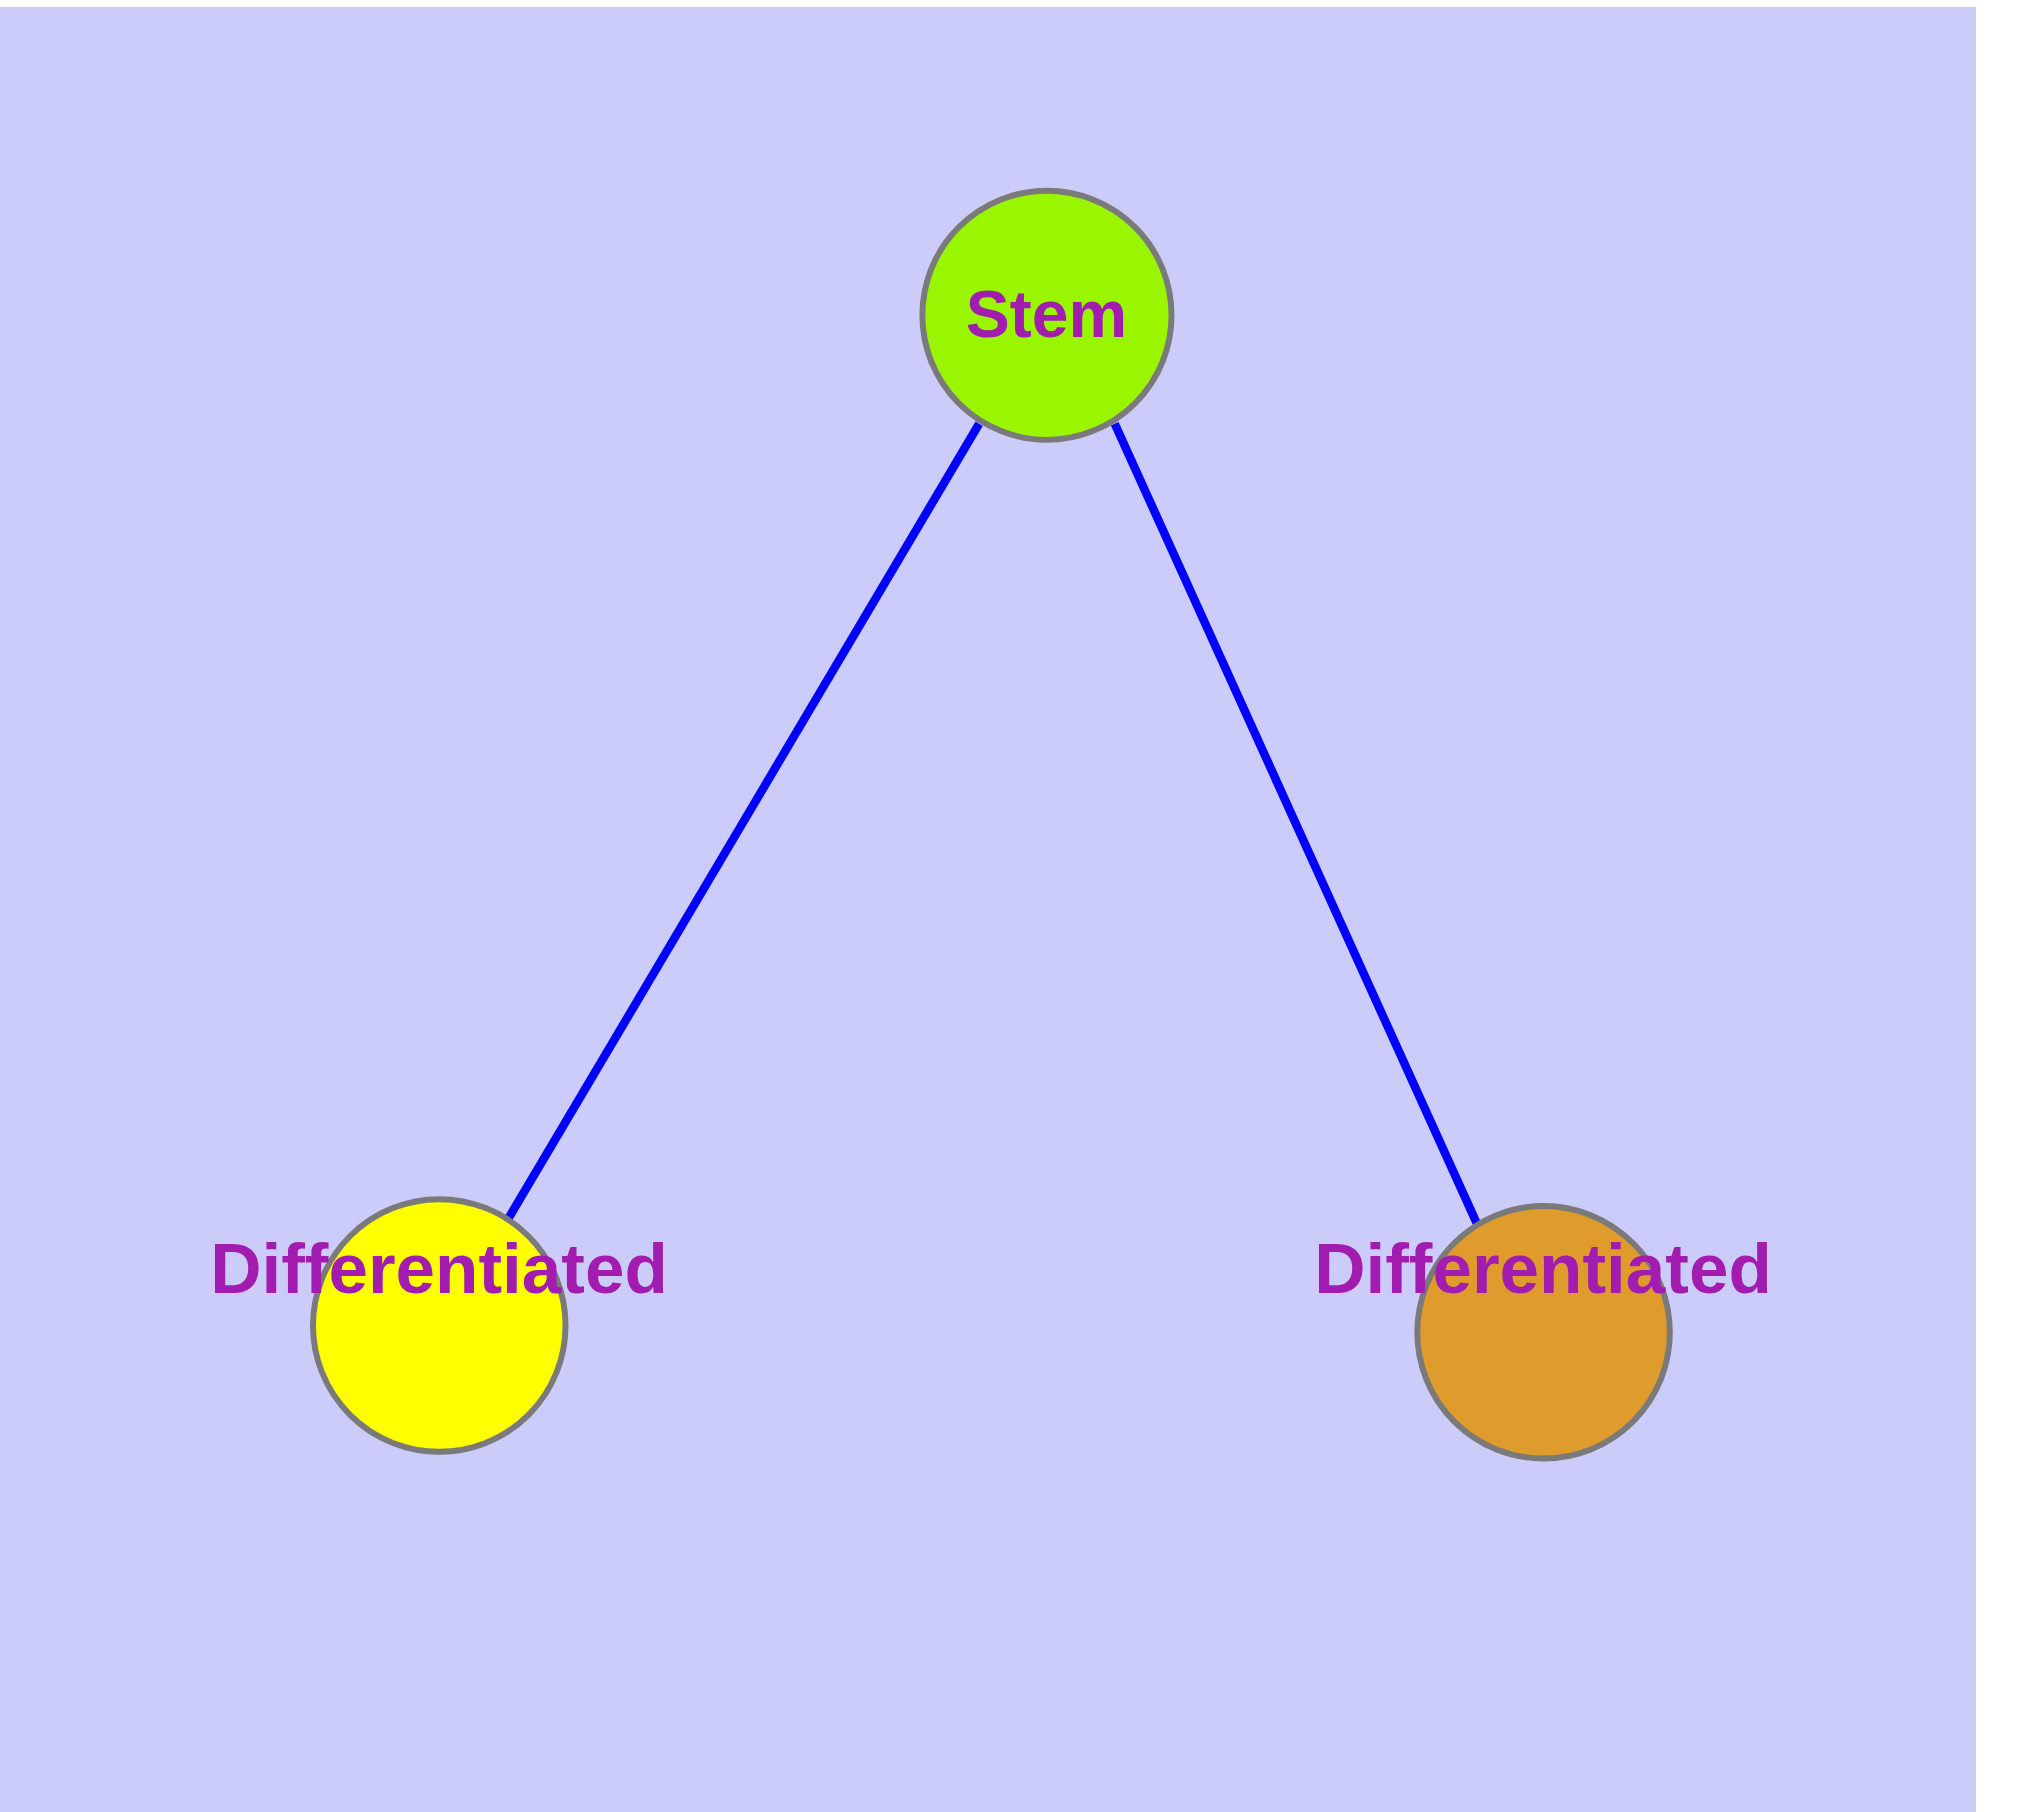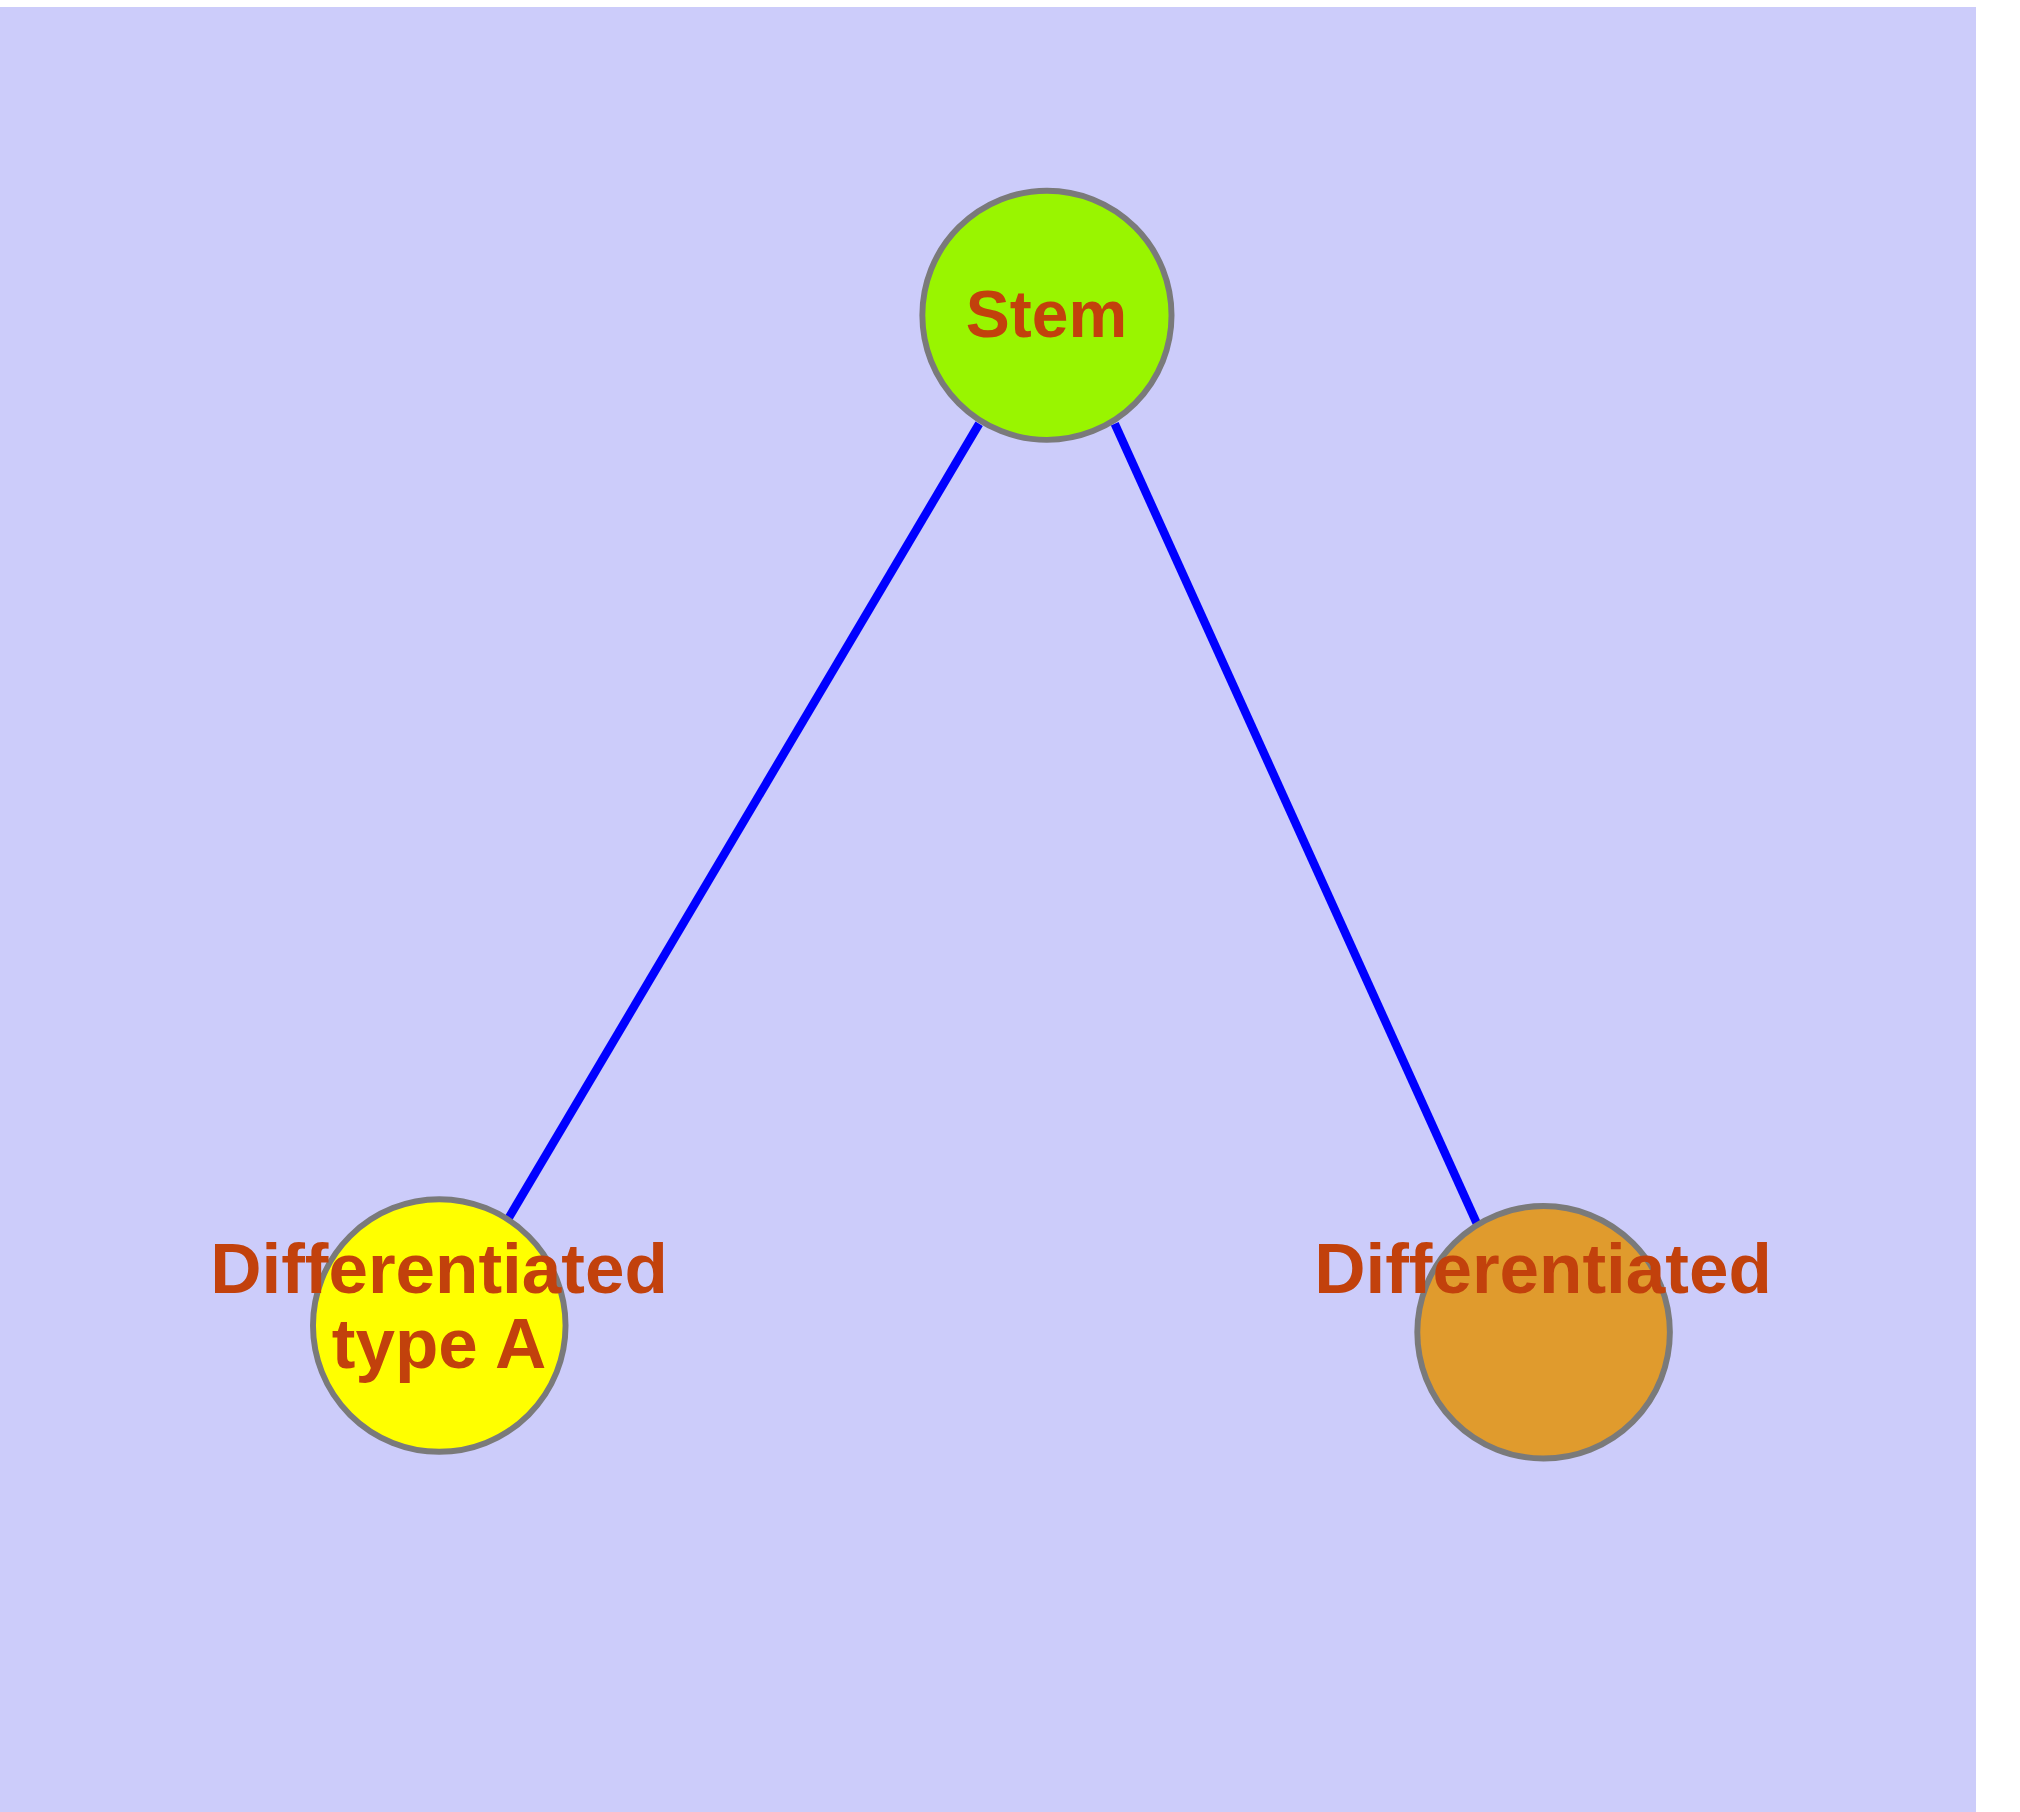--- a/index.html
+++ b/index.html
@@ -26,21 +26,21 @@
   #graph-svg {
     position: absolute;
     left: 0;
     top: 0;
     width: 2021px;
     height: 1812px;
   }
   .node-label {
     position: absolute;
     text-align: center;
-    color: #c2410c;
+    color: #a21caf;
     font-weight: bold;
     line-height: 1.06;
     white-space: pre;
     pointer-events: none;
     -webkit-font-smoothing: antialiased;
   }
   #label-stem {
     font-size: 66px;
     left: 792px;
     top: 280px;
@@ -73,18 +73,18 @@
     </g>
     <g>
       <circle cx="518" cy="1564" r="149" fill="#ffff00" stroke="#7a7a7a" stroke-width="7"></circle>
       <circle cx="1821" cy="1572" r="149" fill="#e09b2d" stroke="#7a7a7a" stroke-width="7"></circle>
       <circle cx="1235" cy="372" r="147" fill="#99f500" stroke="#7a7a7a" stroke-width="7"></circle>
     </g>
   </svg>
 
   <div class="node-label" id="label-stem">Stem</div>
 
-  <div class="node-label" id="label-diffA"><span>Differentiated</span><br><span>type A</span></div>
+  <div class="node-label" id="label-diffA"><span>Differentiated</span><br></div>
 
   <div class="node-label" id="label-diffB"><span>Differentiated</span><br></div>
 
 </div>
 
 
 </body></html>

